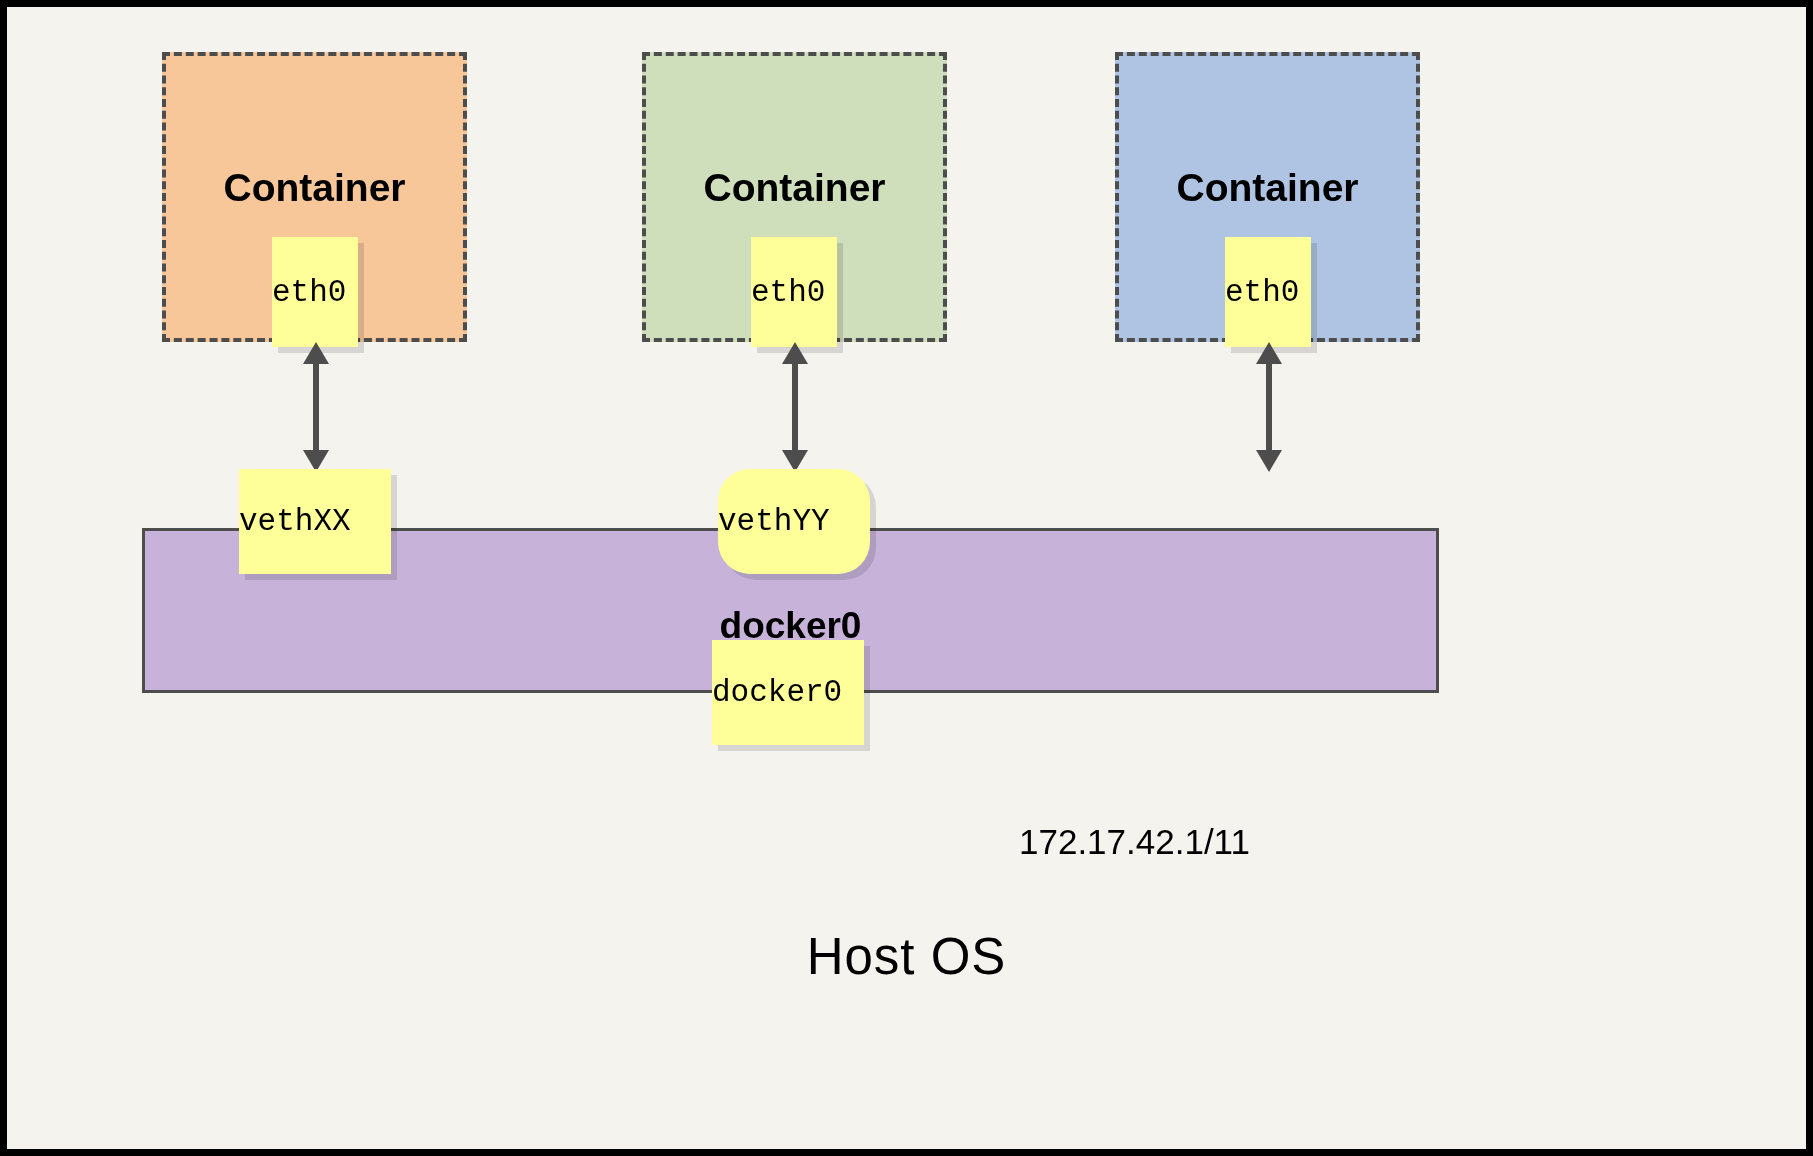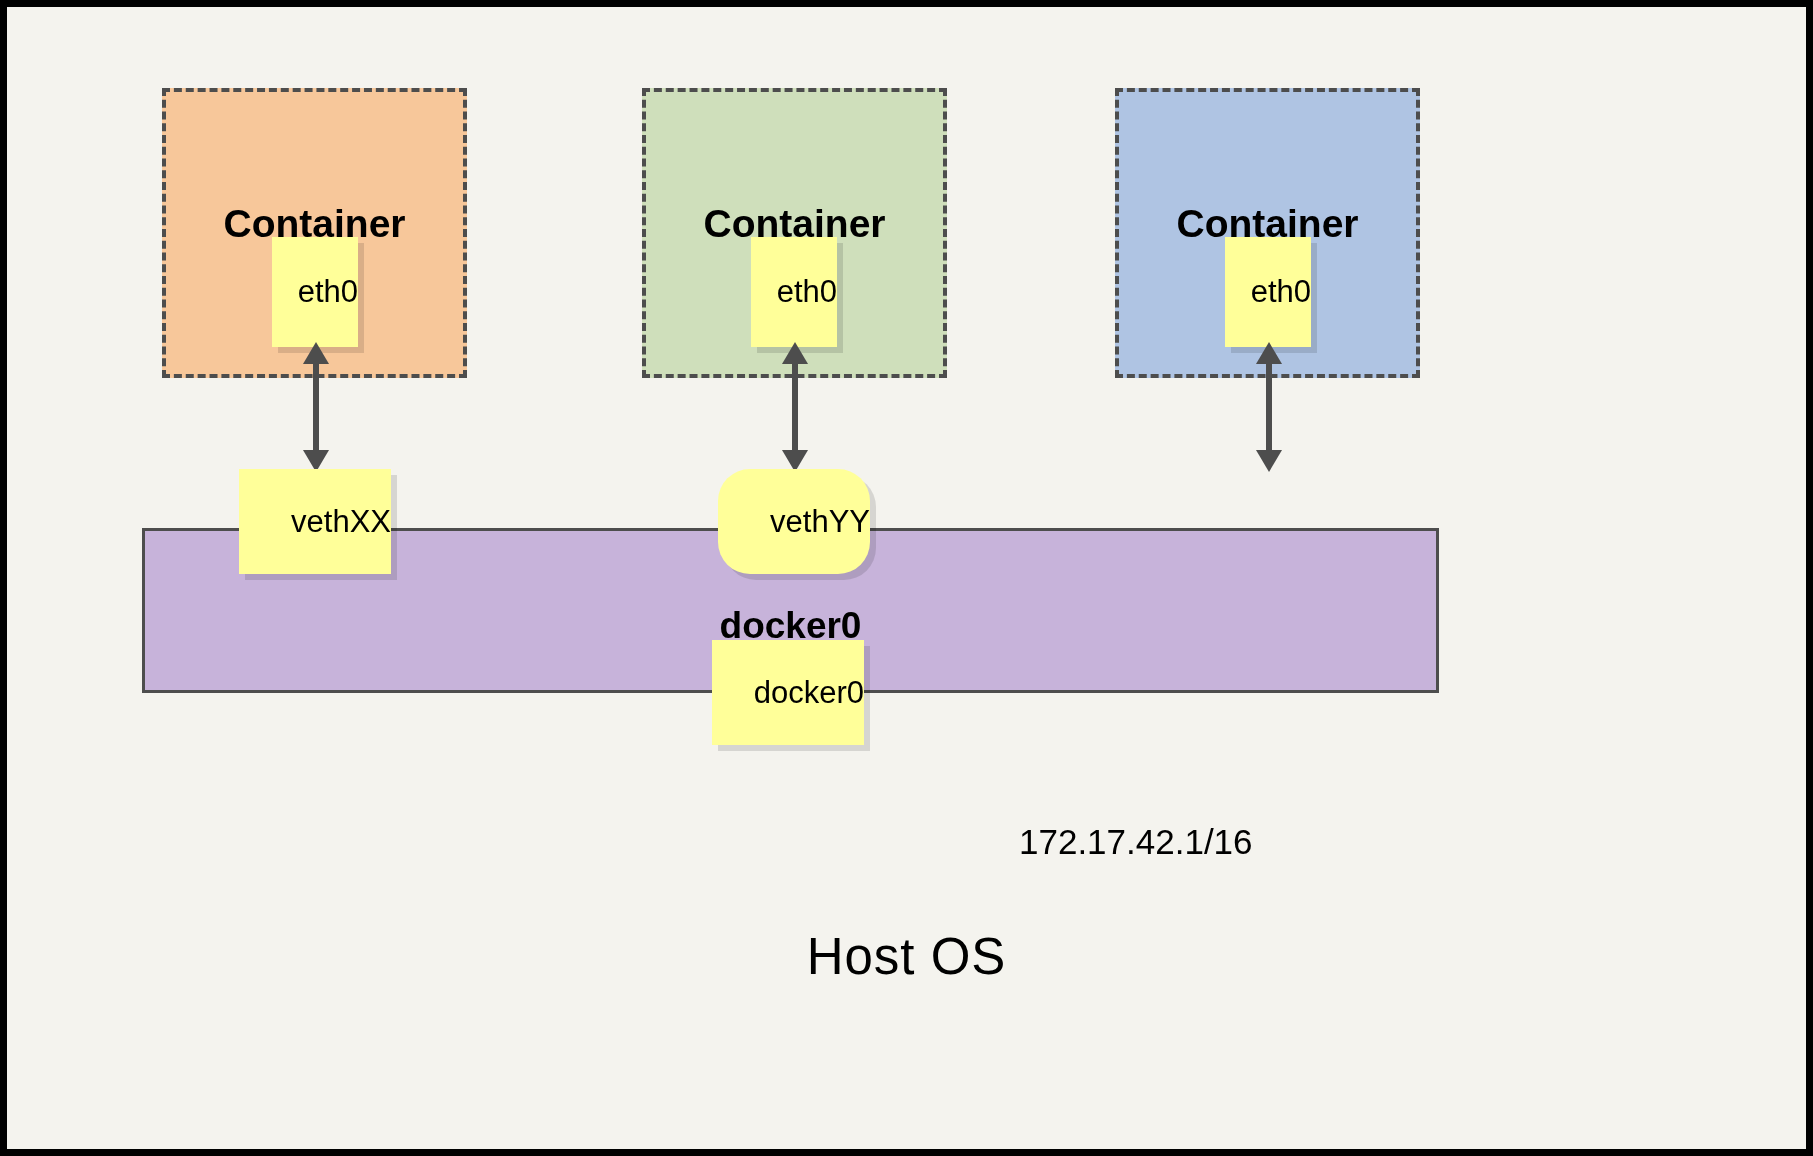--- a/index.html
+++ b/index.html
@@ -26,44 +26,44 @@
   }
 
   
   .container-box {
     position: absolute;
     top: 45px;
     width: 305px;
     height: 290px;
     border: 4px dashed #4d4d4d;
     box-sizing: border-box;
-    margin-top: 36px;
   }
   .container-box .ctitle {
     position: absolute;
     left: 0;
     right: 0;
     top: 110px;
     text-align: center;
     font-size: 39px;
     font-weight: bold;
     color: #000;
     letter-spacing: 0px;
   }
 
   
   .chip {
     position: absolute;
     background: #ffff99;
     box-shadow: 6px 6px 0 0 rgba(0,0,0,0.12);
     display: flex;
     align-items: center;
-    justify-content: flex-end;
+    justify-content: flex-start;
     color: #000;
     box-sizing: border-box;
+    font-family: Liberation Mono, monospace;
   }
   .chip-eth {
     width: 86px;
     height: 110px;
     font-size: 31px;
   }
   .chip-veth {
     width: 152px;
     height: 105px;
     font-size: 31px;
@@ -180,17 +180,17 @@
     <span>vethXX</span>
   </div>
   <div class="chip chip-veth" style="left: 711px; top: 462px; background: rgb(255, 255, 153); border-radius: 32px;">
     <span>vethYY</span>
   </div>
 
   <div class="chip chip-docker0" style="left: 705px; top: 633px; background: rgb(255, 255, 153);">
     <span>docker0</span>
   </div>
 
-  <div id="ip-label">172.17.42.1/16</div>
+  <div id="ip-label">172.17.42.1/11</div>
 
   <div id="host-os">Host OS</div>
 
 </div>
 
 </body></html>

